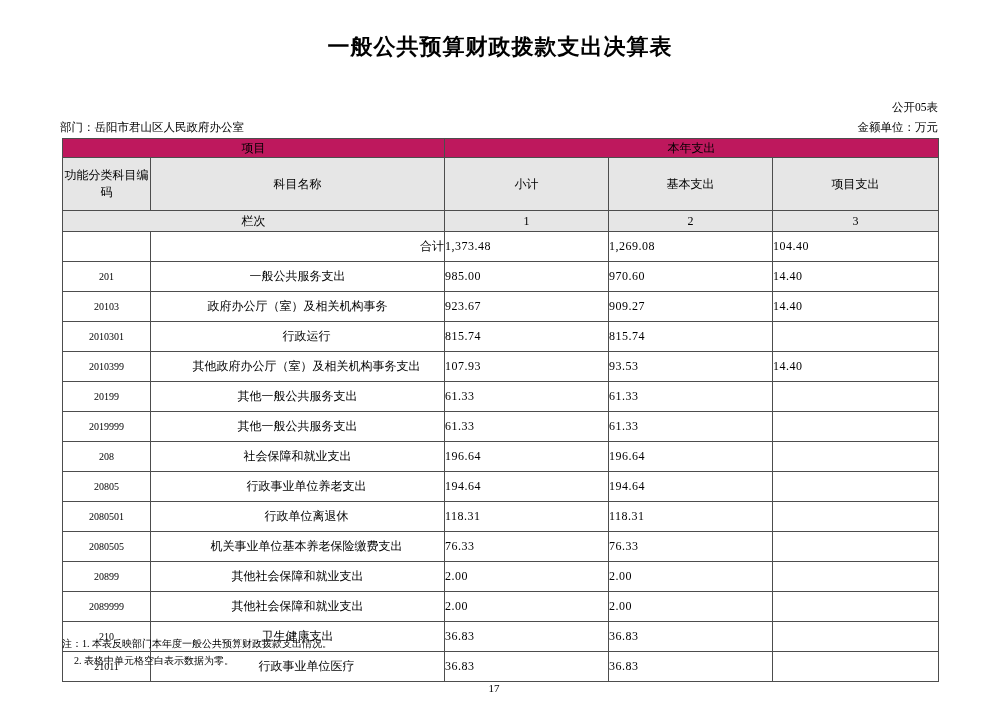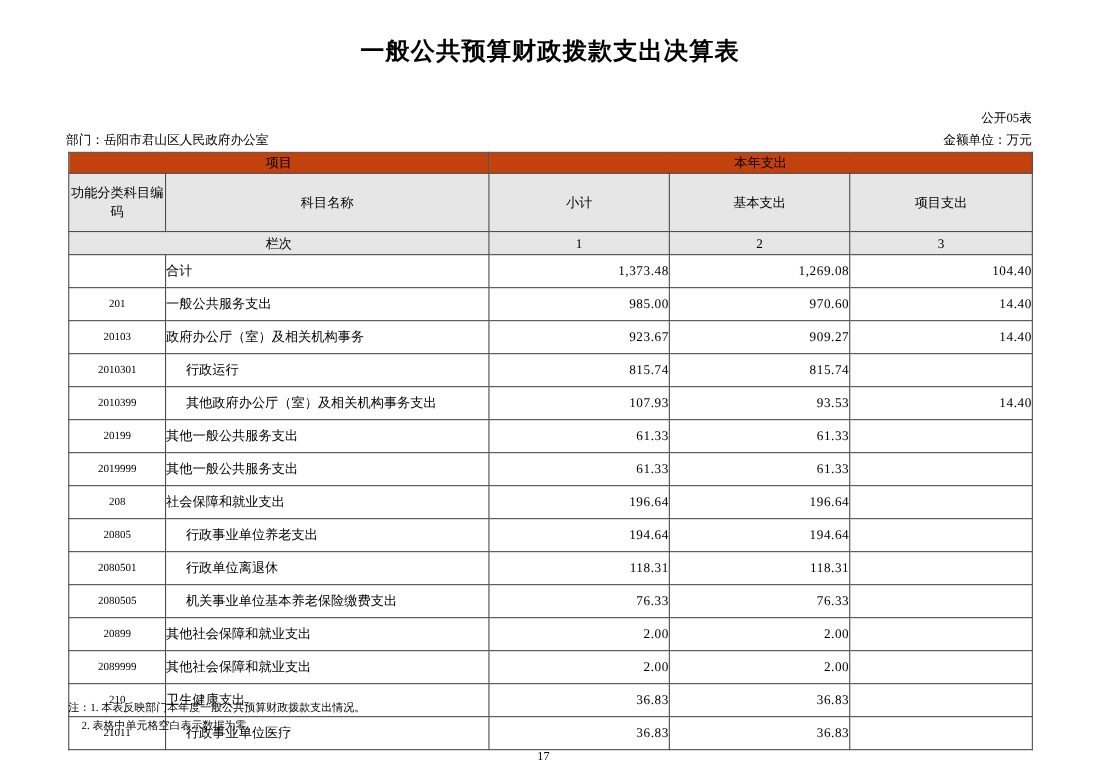--- a/index.html
+++ b/index.html
@@ -56,21 +56,21 @@
     border-collapse: collapse;
     table-layout: fixed;
     font-size: 11.5px;
   }
   table.main th, table.main td {
     border: 1px solid #4d4d4d;
     padding: 0;
     vertical-align: middle;
   }
   th.hdr {
-    background: #c2410c;
+    background: #be185d;
     font-weight: normal;
     text-align: center;
     height: 18px;
     font-size: 12px;
   }
   th.hdr2 {
     background: #e6e6e6;
     font-weight: normal;
     text-align: center;
     height: 52px;
@@ -83,29 +83,29 @@
     font-size: 12px;
     margin-left: 16px;
   }
   td.code {
     text-align: center;
     height: 29px;
     font-size: 10px;
     font-family: "Liberation Serif", serif;
   }
   td.name {
-    text-align: left;
+    text-align: center;
     padding-left: 10px;
     height: 29px;
     font-size: 12px;
   }
   td.name.indent1 { padding-left: 18px; }
-  td.name.center { text-align: left; padding-left: 0; }
+  td.name.center { text-align: right; padding-left: 0; }
   td.num {
-    text-align: right;
+    text-align: left;
     padding-right: 10px;
     height: 29px;
     font-size: 12px;
     font-family: "Liberation Serif", serif;
     letter-spacing: 0.5px;
   }
   .notes {
     position: absolute;
     left: 62px;
     top: 604px;

